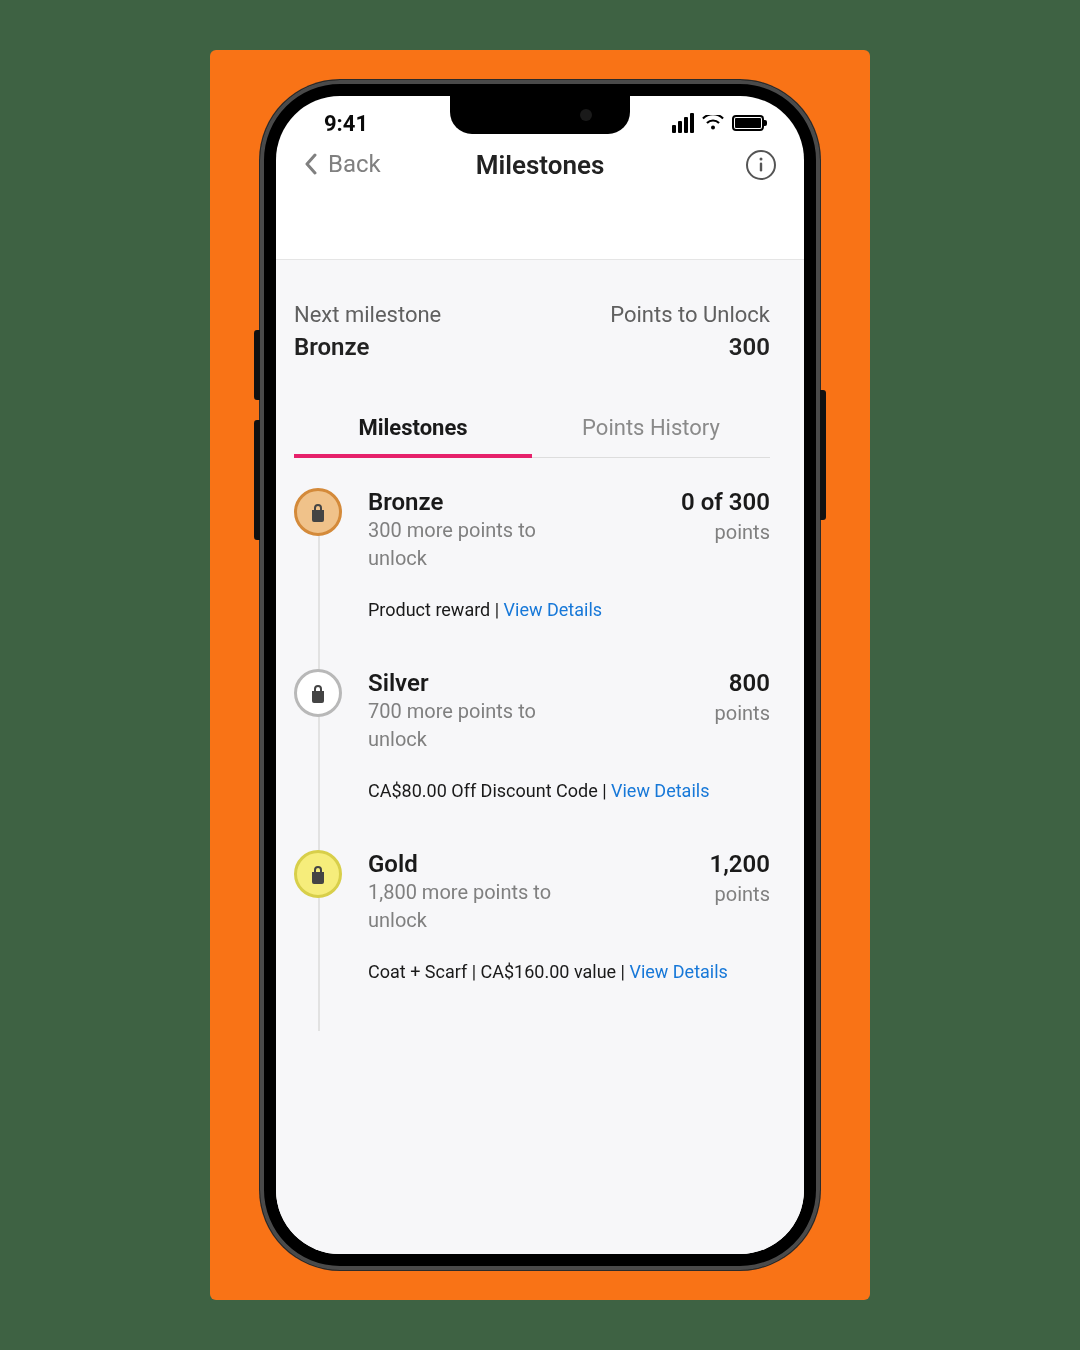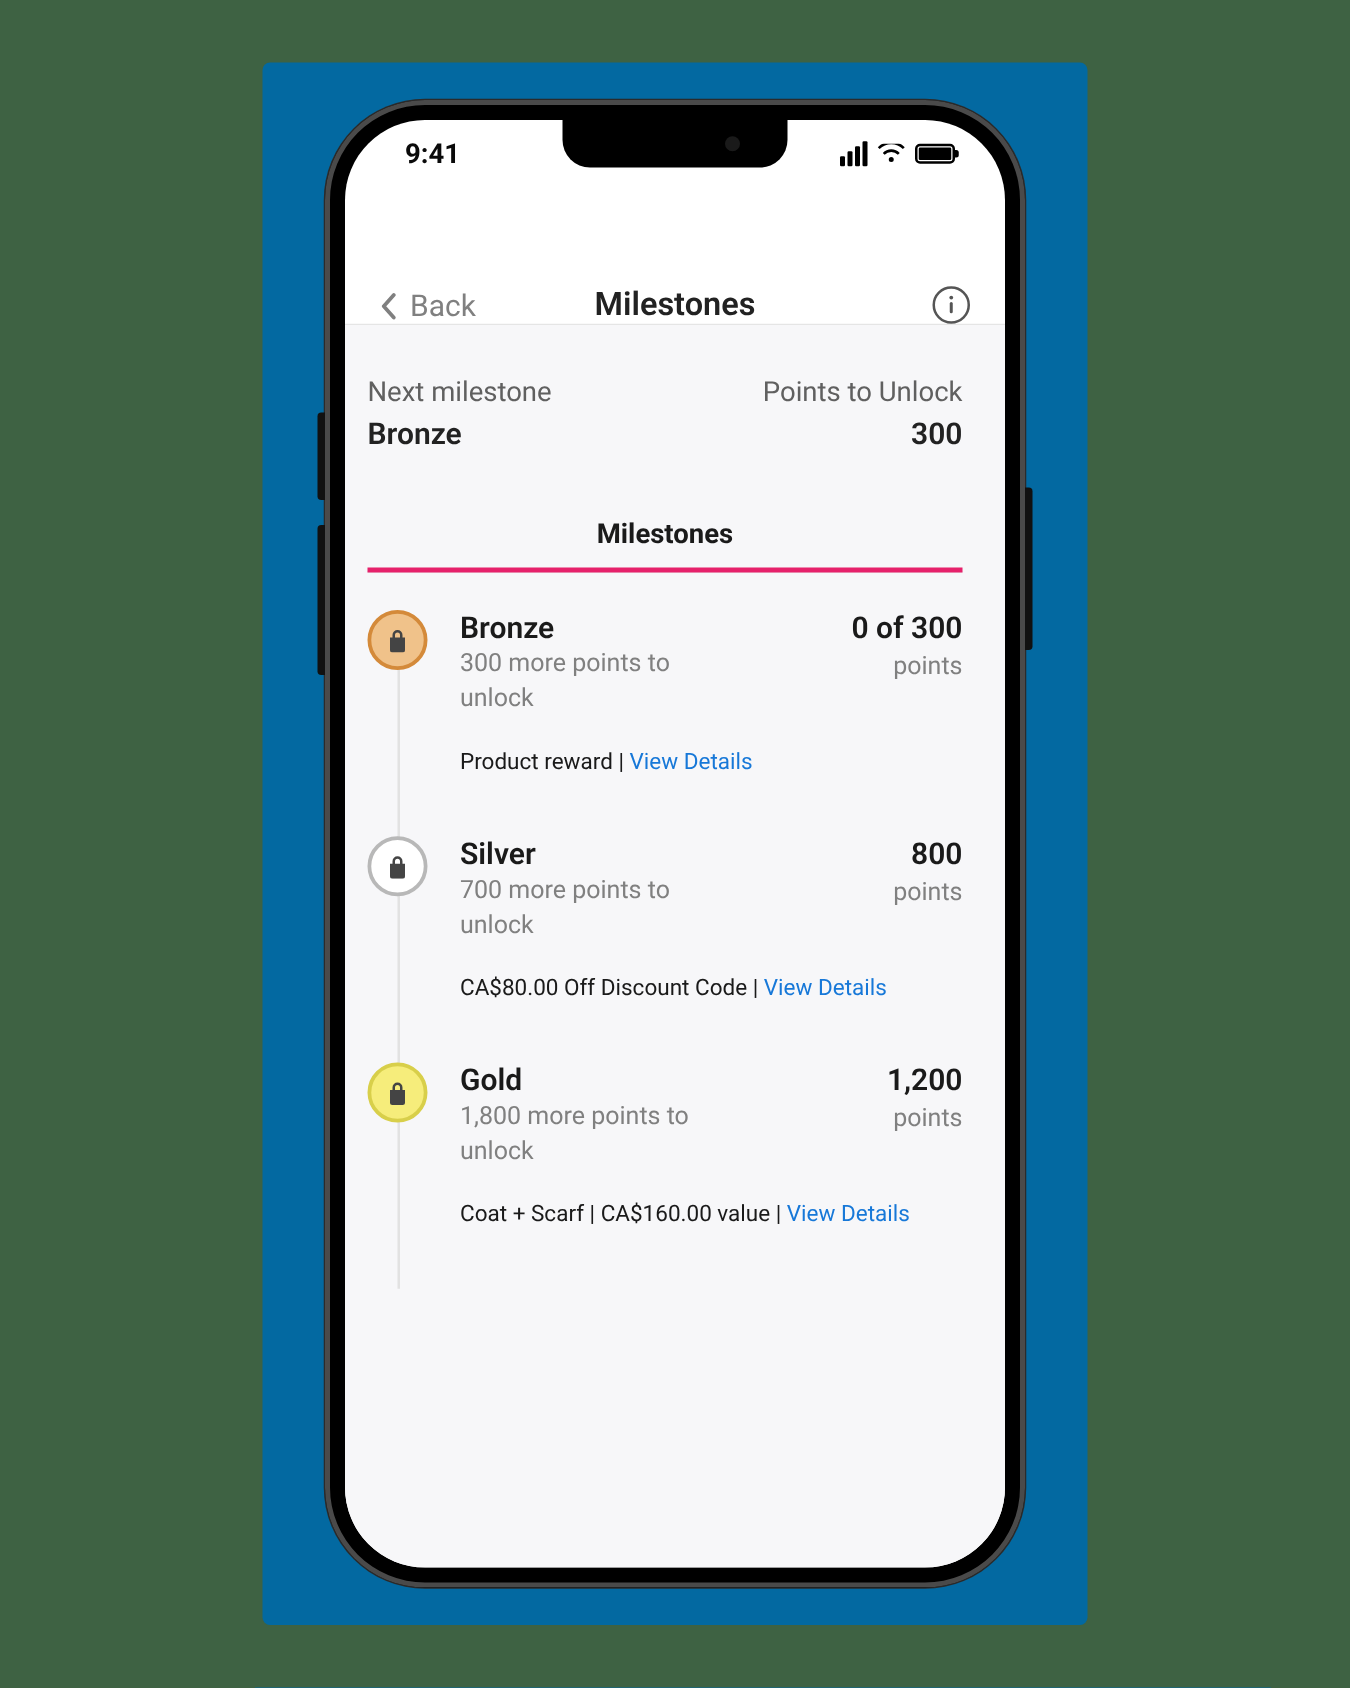--- a/index.html
+++ b/index.html
@@ -9,21 +9,21 @@
     font-family: -apple-system, BlinkMacSystemFont, "Segoe UI", Roboto, Helvetica, Arial, sans-serif;
     display: flex;
     align-items: center;
     justify-content: center;
     width: 1080px;
     height: 1350px;
   }
 
   
   .card {
-    background: #0369a1;
+    background: #f97316;
     padding: 30px 50px;
     border-radius: 6px;
   }
 
   
   .phone {
     width: 560px;
     height: 1190px;
     background: #000;
     border-radius: 80px;
@@ -113,21 +113,21 @@
   }
   .battery::before{
     content:""; position:absolute; left:1px; top:1px; bottom:1px; right:1px;
     background:#000; border-radius:1px;
   }
 
   
   .nav {
     height: 110px;
     display:flex;
-    align-items:flex-end;
+    align-items:flex-start;
     padding: 0 28px;
     border-bottom: 1px solid #e5e5e5;
     position: relative;
   }
   .back {
     display:flex; align-items:center; gap:10px;
     color:#808080; font-size:24px;
   }
   .back svg { display:block; }
   .nav-title {
@@ -273,20 +273,21 @@
             <div class="value">Bronze</div>
           </div>
           <div class="right">
             <div class="label">Points to Unlock</div>
             <div class="value">300</div>
           </div>
         </div>
 
         <div class="tabs">
           <div class="tab active">Milestones</div>
+          <div class="tab">Points History</div>
         </div>
 
         <div class="timeline">
 
           <div class="milestone">
             <div class="badge bronze">
               <span>
                 <svg width="18" height="20" viewBox="0 0 18 20">
                     <path fill="#444" d="M13 8V6a4 4 0 0 0-8 0v2H3v10a2 2 0 0 0 2 2h8a2 2 0 0 0 2-2V8h-2zm-6-2a2 2 0 1 1 4 0v2H7V6z"></path>
                   </svg>

